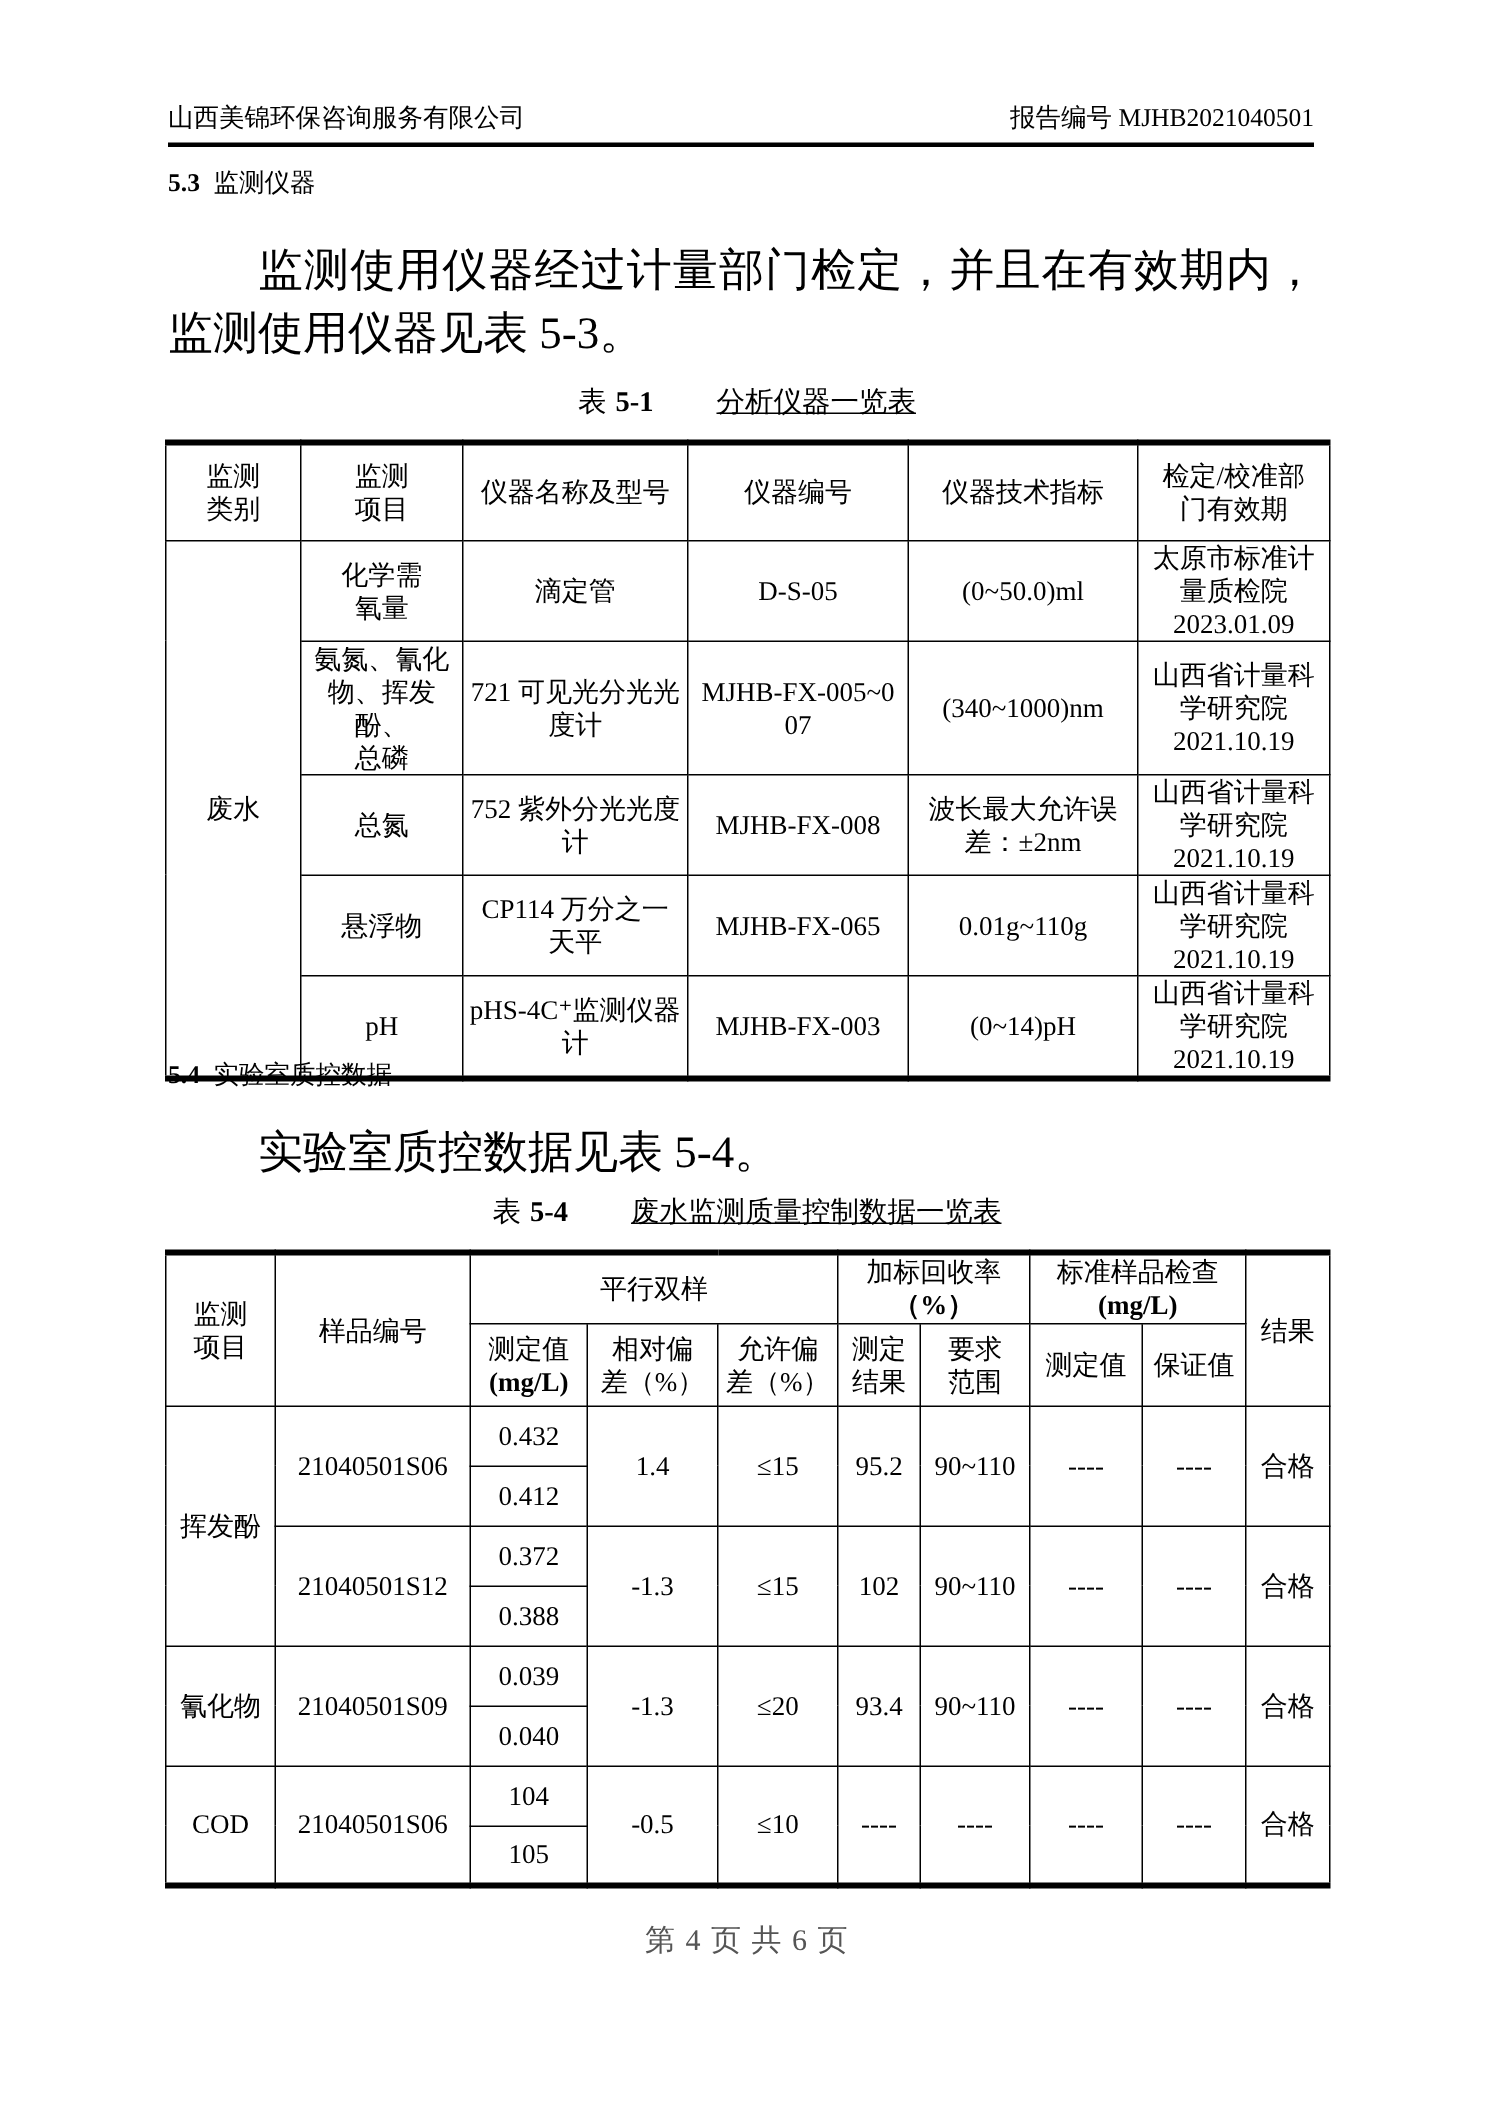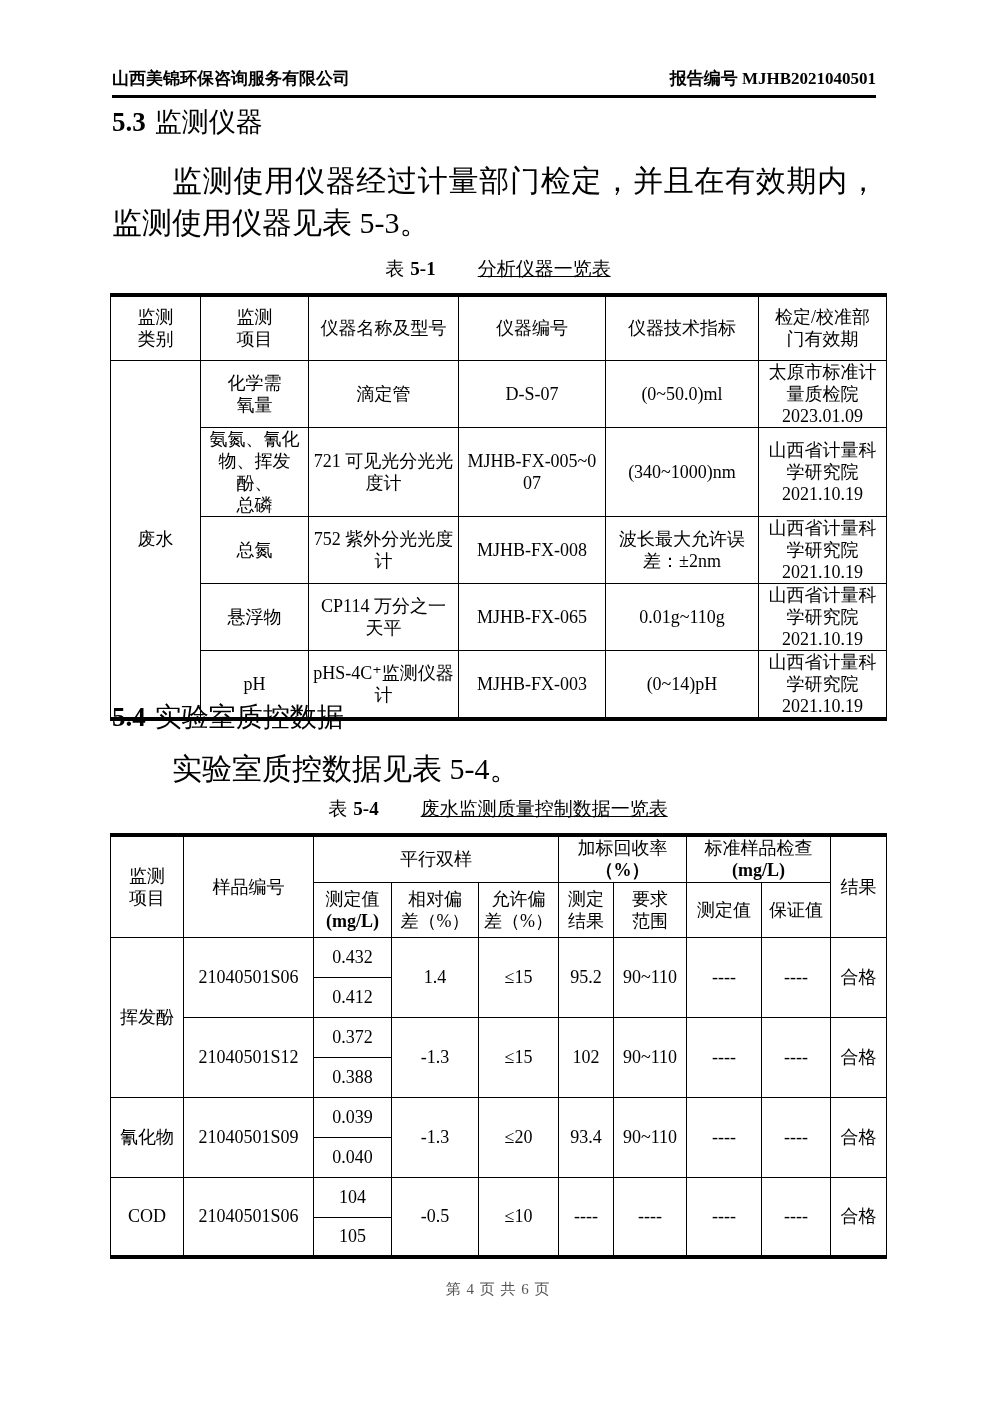--- a/index.html
+++ b/index.html
@@ -10,25 +10,24 @@
   }
   .abs { position:absolute; }
   .bold { font-weight:bold; }
 
   
   .doc-header {
     top:68px; left:112px; width:764px;
     display:flex; justify-content:space-between; align-items:flex-end;
     font-size:17px; line-height:22px; padding-bottom:5px;
     border-bottom:3px solid #000;
-    font-weight:bold;
-  }
-
-  
-  .sec-heading { left:112px; font-size:27px; line-height:30px; }
+  }
+
+  
+  .sec-heading { left:112px; font-size:17px; line-height:30px; }
   .sec-num { font-weight:bold; margin-right:9px; }
 
   
   .par {
     left:112px; width:766px; font-size:30px; line-height:42px;
     text-indent:2em; text-align:justify;
   }
 
   
   .caption { left:110px; width:776px; text-align:center; font-size:19px; line-height:24px; }
@@ -49,21 +48,21 @@
   tr.h65 th { height:65px; }
   tr.r67 td { height:67px; }
   tr.r66 td { height:66px; }
   tr.h47 th { height:47px; }
   tr.h55 th { height:55px; }
   tr.h40 td { height:40px;text-align:center; }
 
   
   .footer {
     top:1280px; left:110px; width:776px; text-align:center;
-    font-size:15px; color:#555; letter-spacing:1px;
+    font-size:20px; color:#555; letter-spacing:1px;
   }
 </style>
 </head>
 <body>
 
 <div class="abs doc-header">
   <span>山西美锦环保咨询服务有限公司</span>
   <span>报告编号 MJHB2021040501</span>
 </div>
 
@@ -96,21 +95,21 @@
     <th>仪器编号</th>
     <th>仪器技术指标</th>
     <th>检定/校准部
 门有效期</th>
   </tr>
   <tr class="r67">
     <td rowspan="5">废水</td>
     <td>化学需
 氧量</td>
     <td>滴定管</td>
-    <td>D-S-07</td>
+    <td>D-S-05</td>
     <td>(0~50.0)ml</td>
     <td>太原市标准计
 量质检院
 2023.01.09</td>
   </tr>
   <tr class="r67">
     <td>氨氮、氰化
 物、挥发酚、
 总磷</td>
     <td>721 可见光分光光

